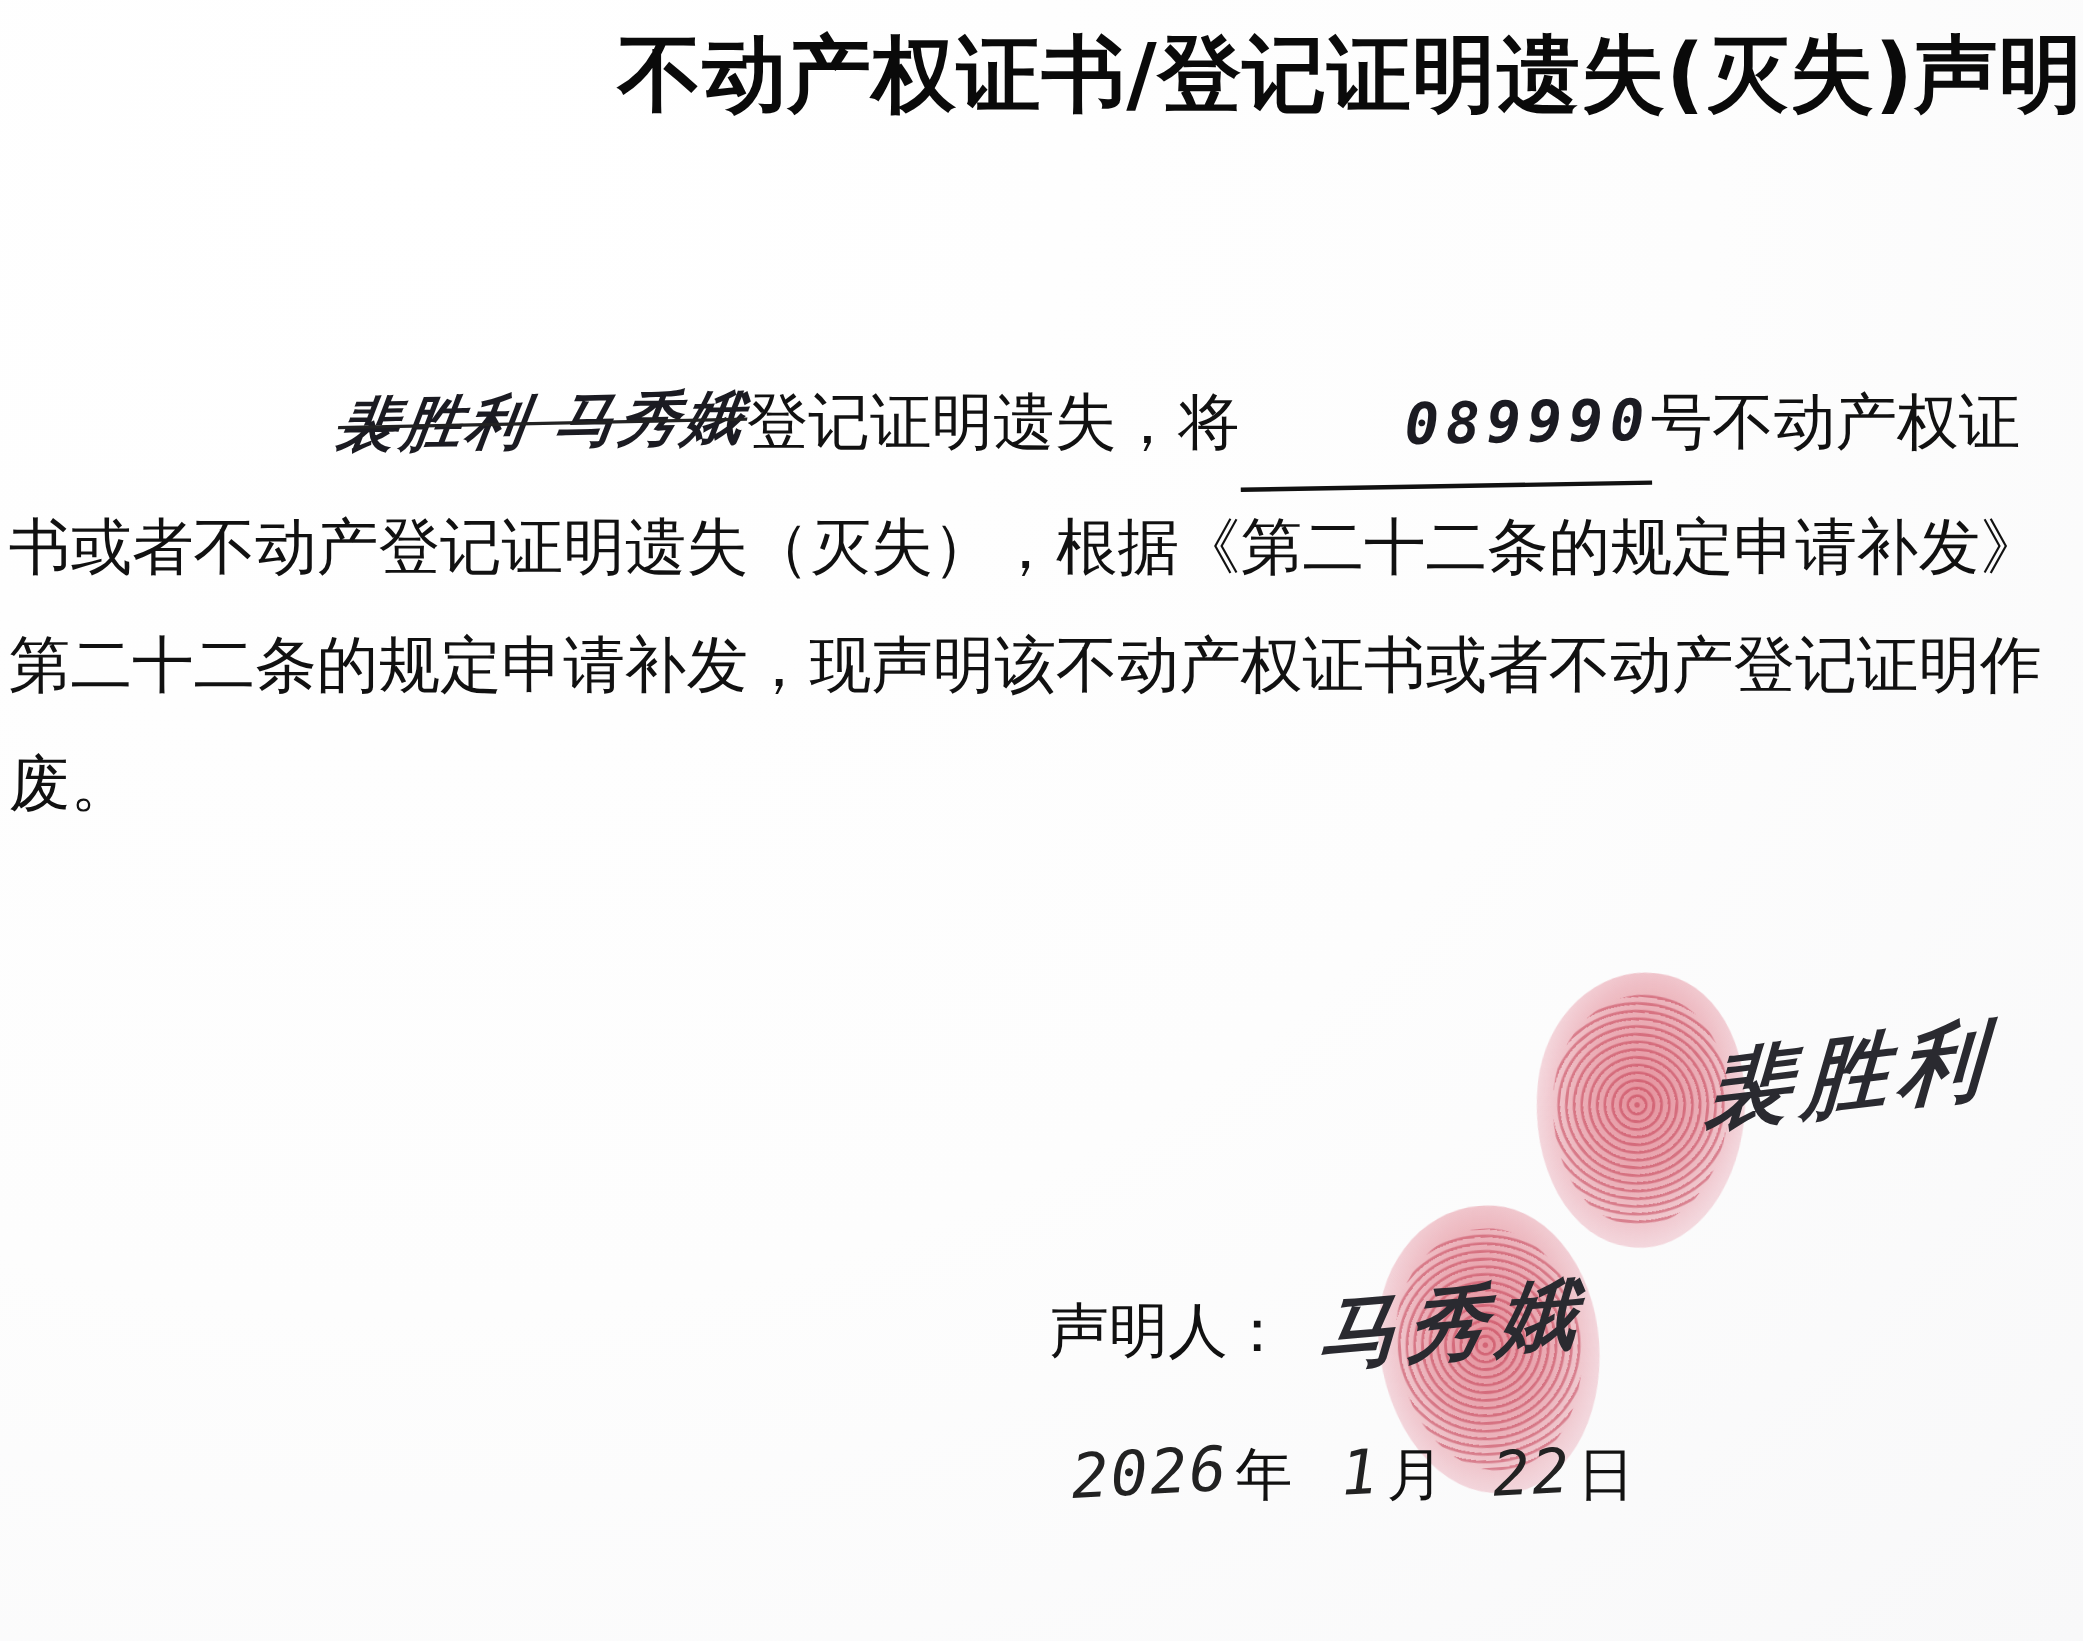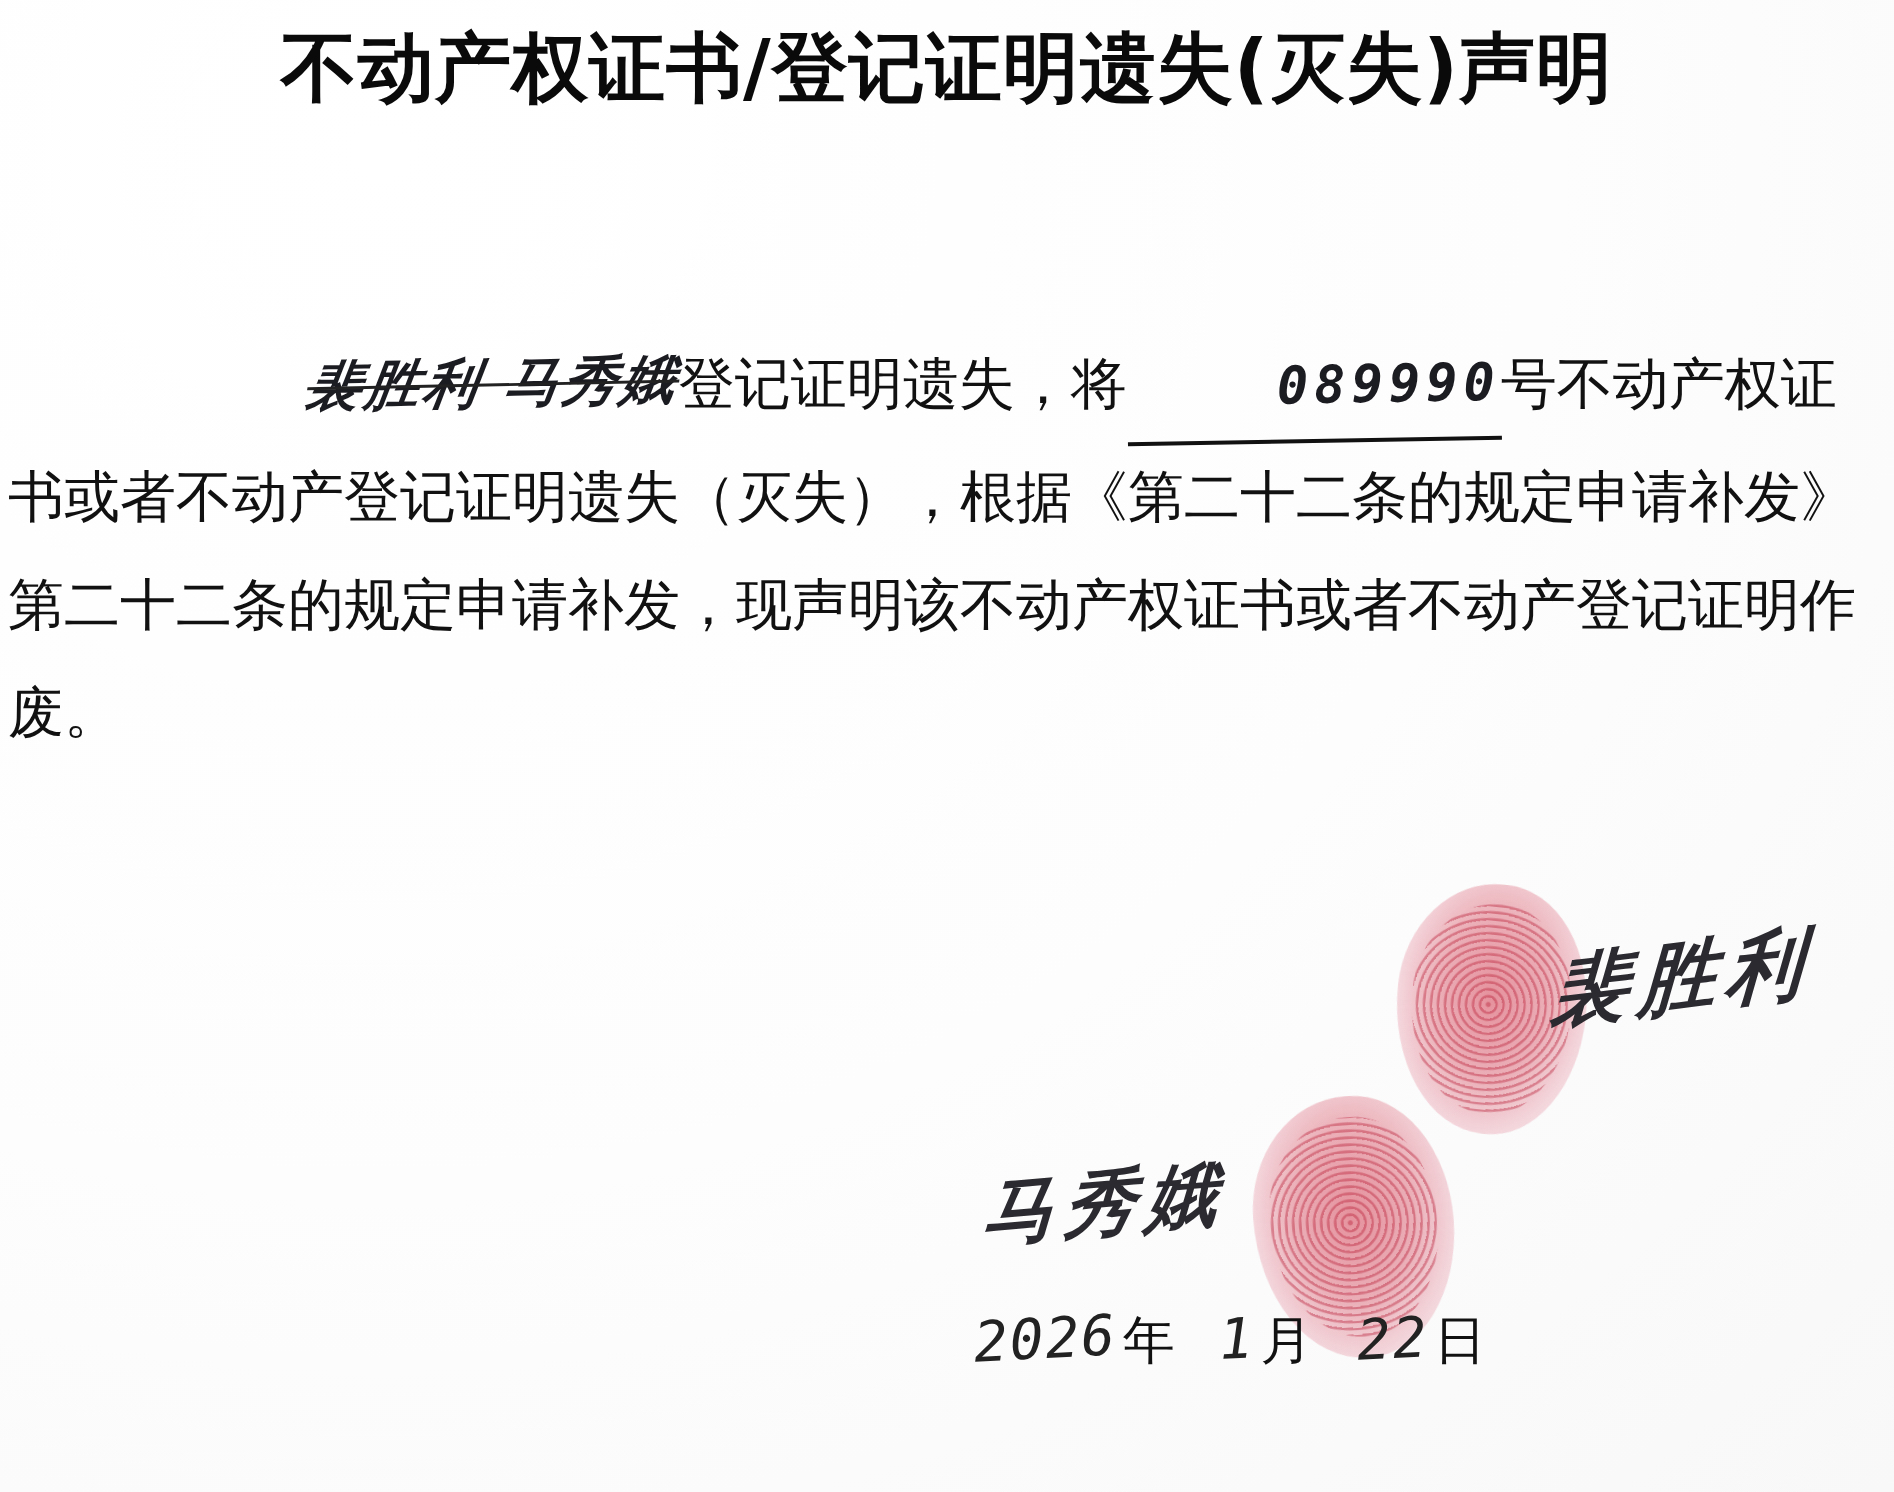--- a/index.html
+++ b/index.html
@@ -22,21 +22,21 @@
     inset: 0;
     background:
       radial-gradient(ellipse at 20% 10%, #ffffff 0%, #fdfdfd 55%, #f8f8f9 100%);
   }
 
   .title {
     position: absolute;
     top: 18px;
     left: 0;
     width: 100%;
-    text-align: center;
+    text-align: right;
     font-size: 76px;
     font-weight: bold;
     letter-spacing: 1px;
     font-family: "DejaVu Sans", "Liberation Sans", sans-serif;
     color: #0a0a0a;
     white-space: nowrap;
   }
 
   .body-text {
     position: absolute;
@@ -207,20 +207,21 @@
   </div>
 
   <div class="sign-block">
 
     <div class="thumb thumb-1"></div>
     <div class="thumb thumb-2"></div>
 
     <div class="sig-top">裴胜利</div>
 
     <div class="declarant-row">
+      <span class="declarant-label">声明人：</span>
       <span class="declarant-sign">马秀娥</span>
     </div>
 
     <div class="date-row">
       <span class="date-hw">2026</span>
       <span class="date-unit">年</span>
       <span class="date-gap"></span>
       <span class="date-hw">1</span>
       <span class="date-unit">月</span>
       <span class="date-gap"></span>

